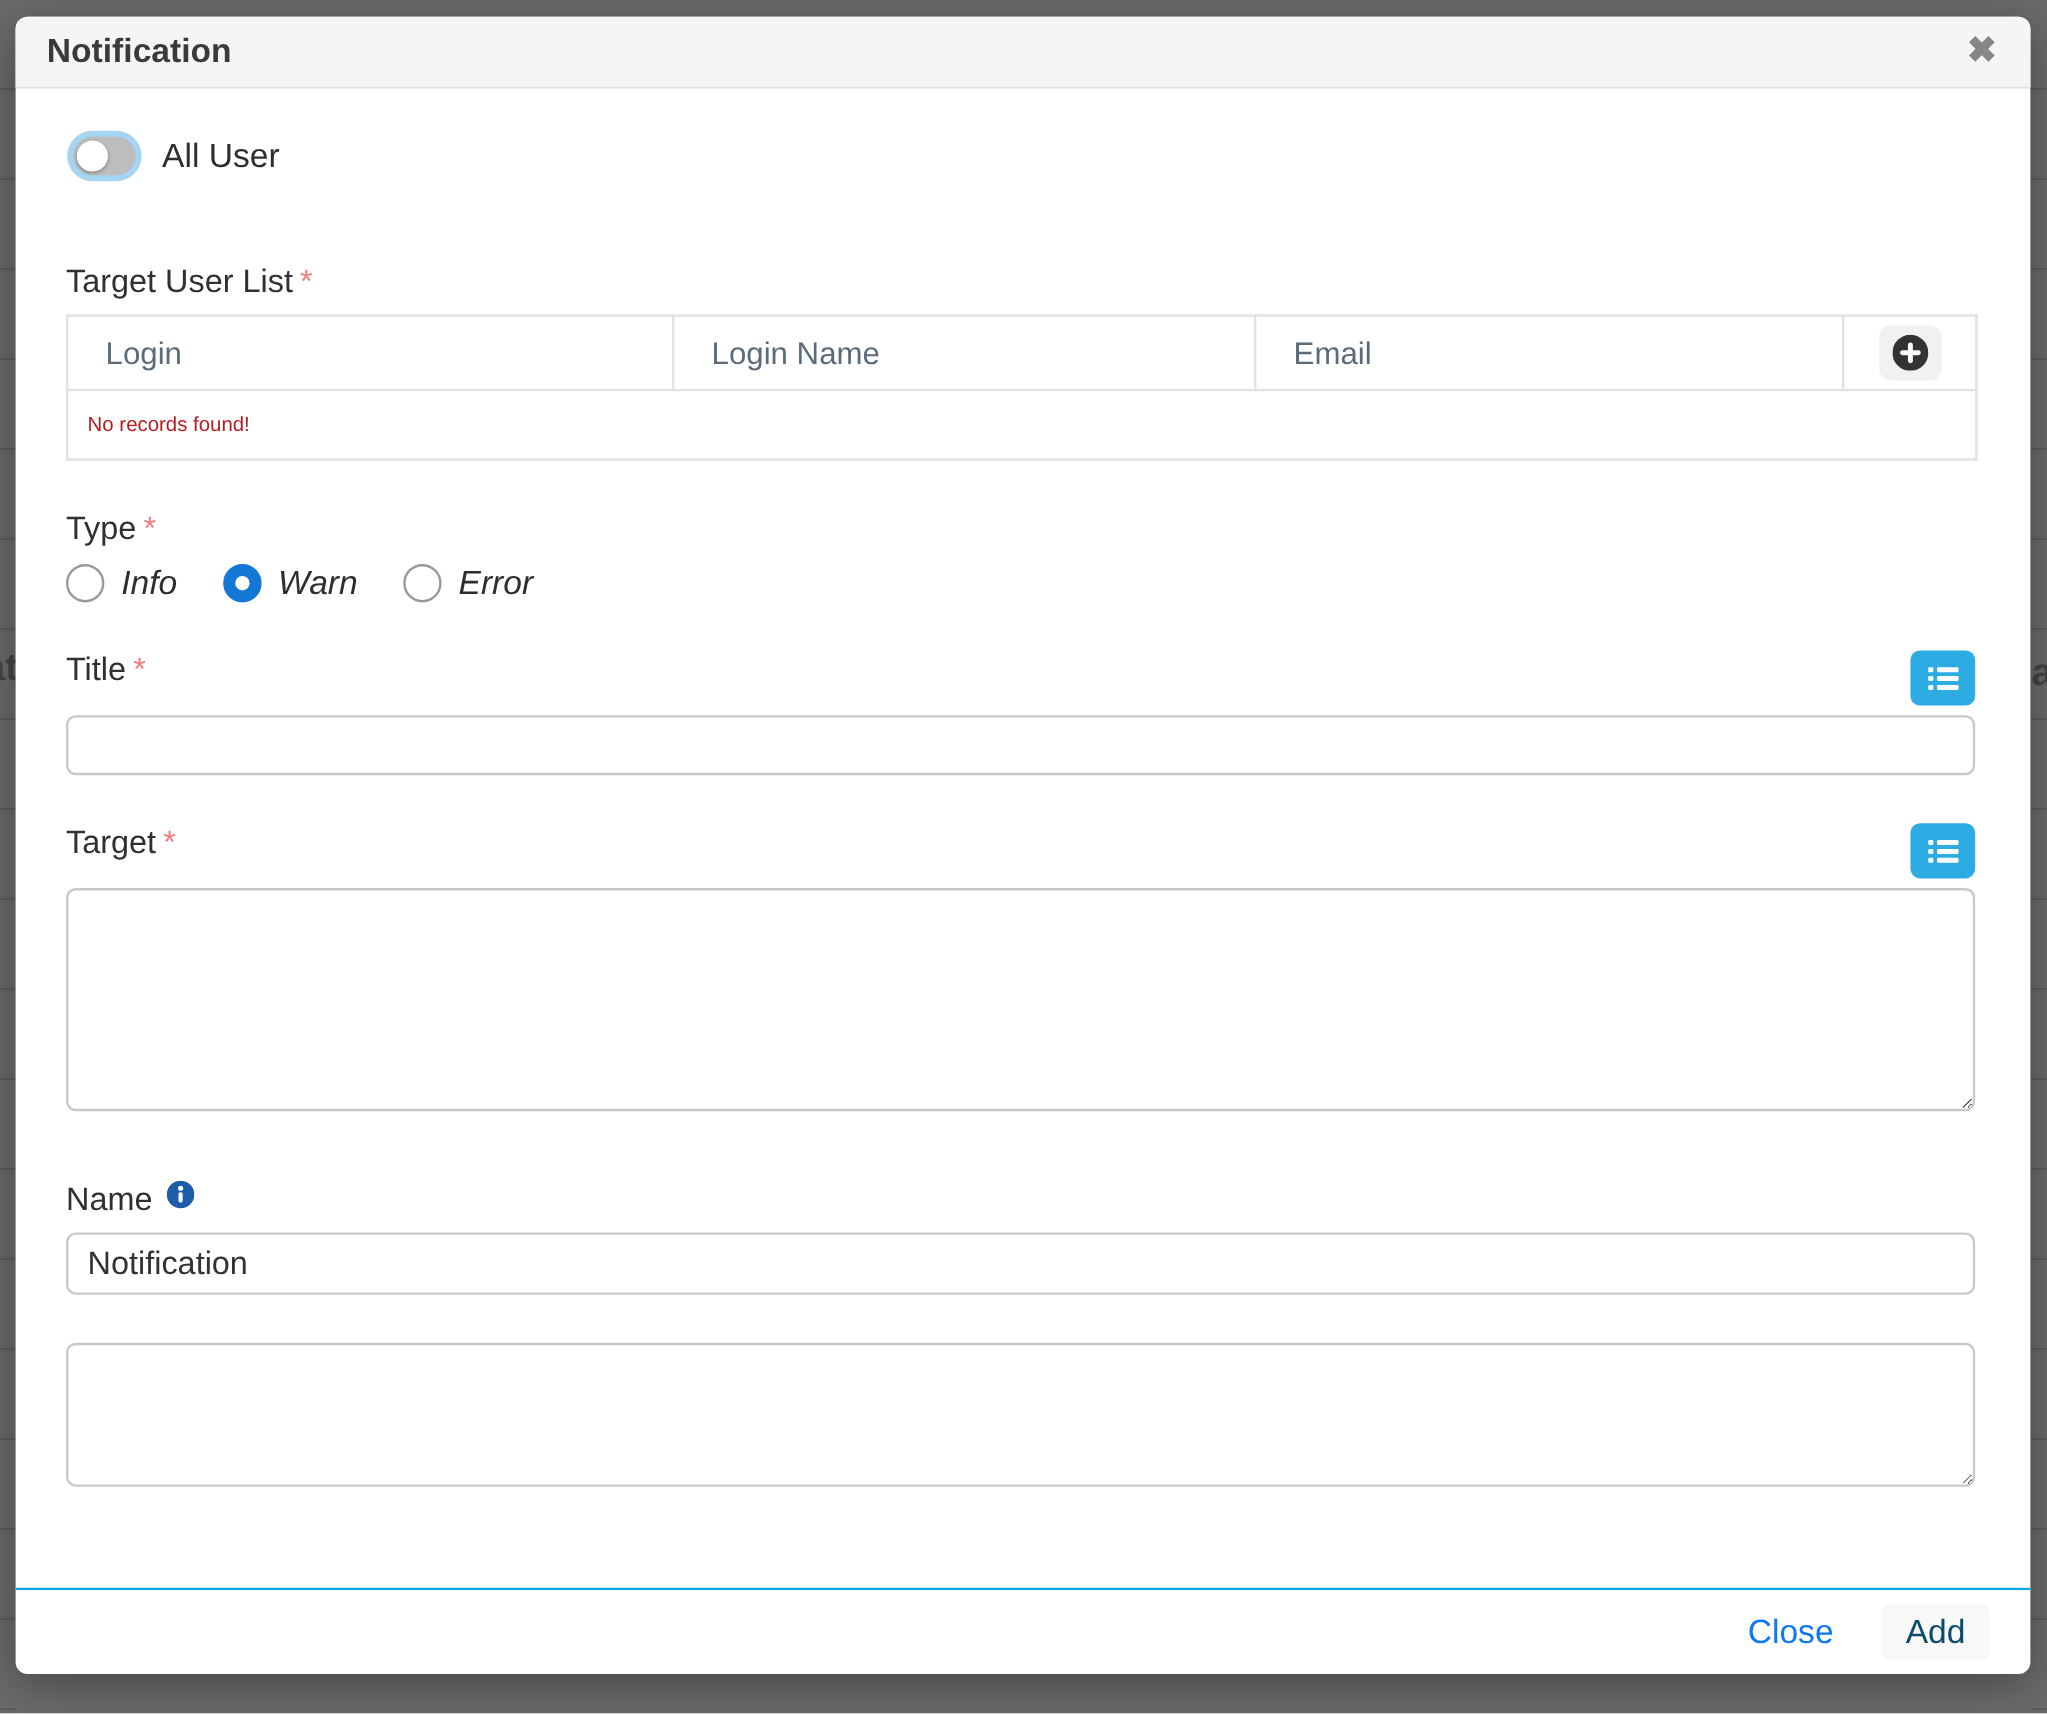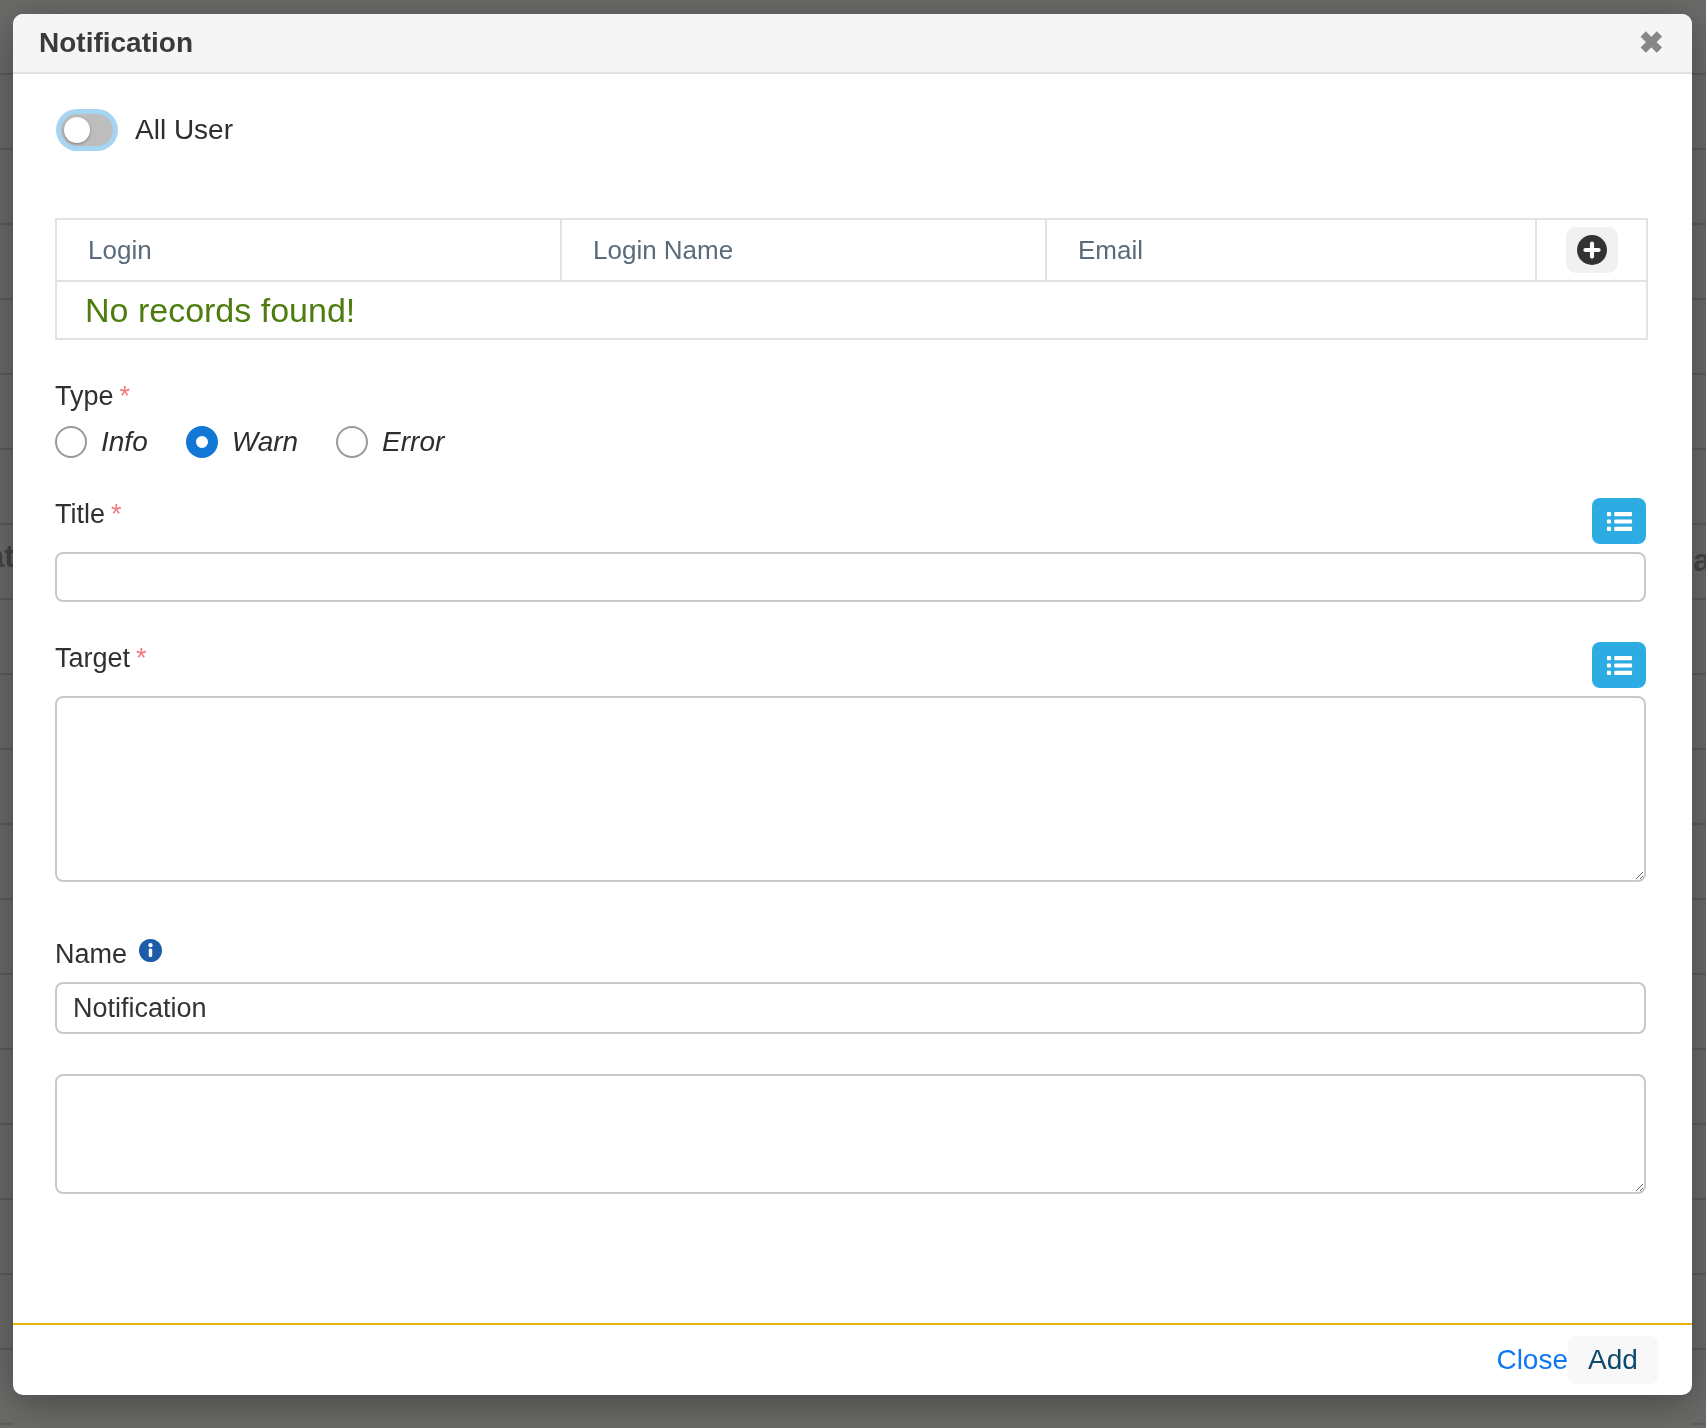--- a/index.html
+++ b/index.html
@@ -44,21 +44,21 @@
   label.field-label, .field-label { font-size:27px; color:#303030; line-height:32px; }
   .req { color:#f27c7c; margin-left:6px; font-size:27px; }
   .lbl-mb { display:block; margin-bottom:12px; }
 
   
   table.user-table { width:100%; table-layout:fixed; border-collapse:collapse; }
   .user-table th, .user-table td { border:2px solid #e2e2e2; }
   .user-table th { height:62px; text-align:left; padding-left:31px; font-size:26px;
                    font-weight:500; color:#5b6b7a; }
   .user-table th.action-col { padding:0; text-align:center; }
-  .user-table td.empty-cell { height:58px; font-size:34px; color:#4d7c0f; padding-left:28px; }
+  .user-table td.empty-cell { height:58px; font-size:17px; color:#b91c1c; padding-left:16px; }
   .add-btn { width:52px; height:46px; border:none; border-radius:10px; background:#f1f1f1;
              display:inline-flex; align-items:center; justify-content:center; cursor:pointer; }
 
   
   .radio-row { display:flex; align-items:center; gap:38px; margin-top:14px; }
   .radio-opt { display:flex; align-items:center; gap:14px; cursor:pointer; }
   .radio { width:32px; height:32px; border-radius:50%; background:#fff; border:2px solid #999; flex:none; }
   .radio.checked { border:10px solid #1377d6; }
   .radio-opt span.opt-label { font-size:28px; color:#2e2e2e;font-style:italic; }
 
@@ -74,22 +74,22 @@
   .name-input { height:52px; }
   textarea.area { width:100%; border:2px solid #c9c9c9; border-radius:8px; font-size:27px;
                   color:#333; padding:10px 16px; resize:both; outline:none;
                   font-family:"Liberation Sans","DejaVu Sans",sans-serif; }
   textarea.message-area { height:186px; }
   textarea.desc-area { height:120px; }
   .msg-group { margin-bottom:52px; }
 
   .info-icon { margin-top:1px; flex:none; }
 
-  .modal-footer { flex:none; height:72px; border-top:2px solid #eab308; display:flex;
-                  align-items:center; justify-content:flex-end; padding-right:34px;
+  .modal-footer { flex:none; height:72px; border-top:2px solid #0ea5e9; display:flex;
+                  align-items:center; justify-content:flex-end; gap:40px; padding-right:34px;
                   border-radius:0 0 10px 10px; }
   .close-link { background:none; border:none; color:#0d78f2; font-size:28px; cursor:pointer; }
   .add-footer-btn { width:90px; height:48px; background:#f8f8f8; color:#0c4a6e; border:none;
                     border-radius:8px; font-size:28px; }
 </style>
 </head>
 <body>
 
 <div class="screen">
 
@@ -110,20 +110,23 @@
     <div class="modal-body">
 
       <div class="toggle-group">
         <span class="toggle">
             <span class="knob"></span>
           </span>
         <span class="toggle-label">All User</span>
       </div>
 
       <div class="form-group">
+        <span class="field-label lbl-mb">
+          <span>Target User List</span><span class="req">*</span>
+        </span>
         <table class="user-table">
           <colgroup>
               <col style="width:505px">
               <col style="width:485px">
               <col style="width:490px">
               <col style="width:111px">
             </colgroup>
           <thead>
             <tr>
               <th>Login</th>

